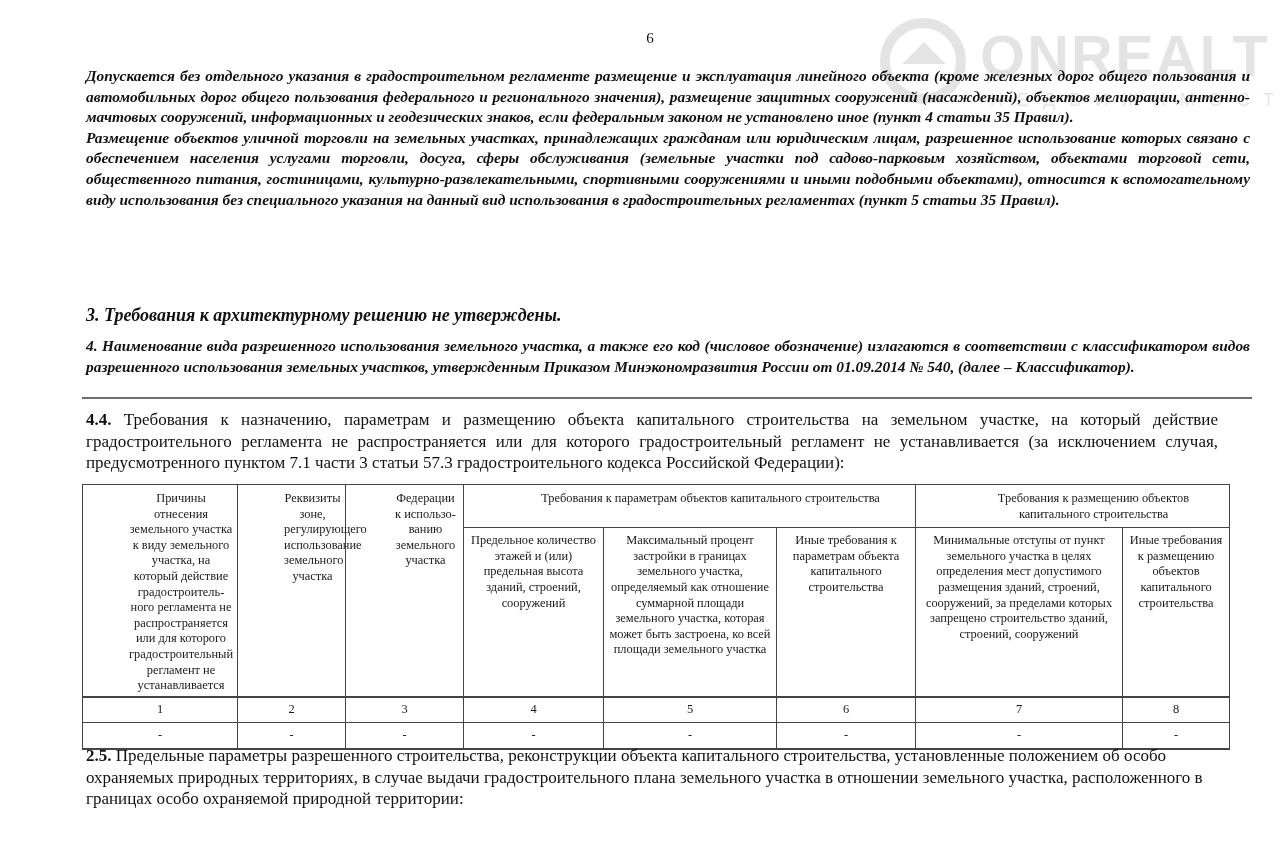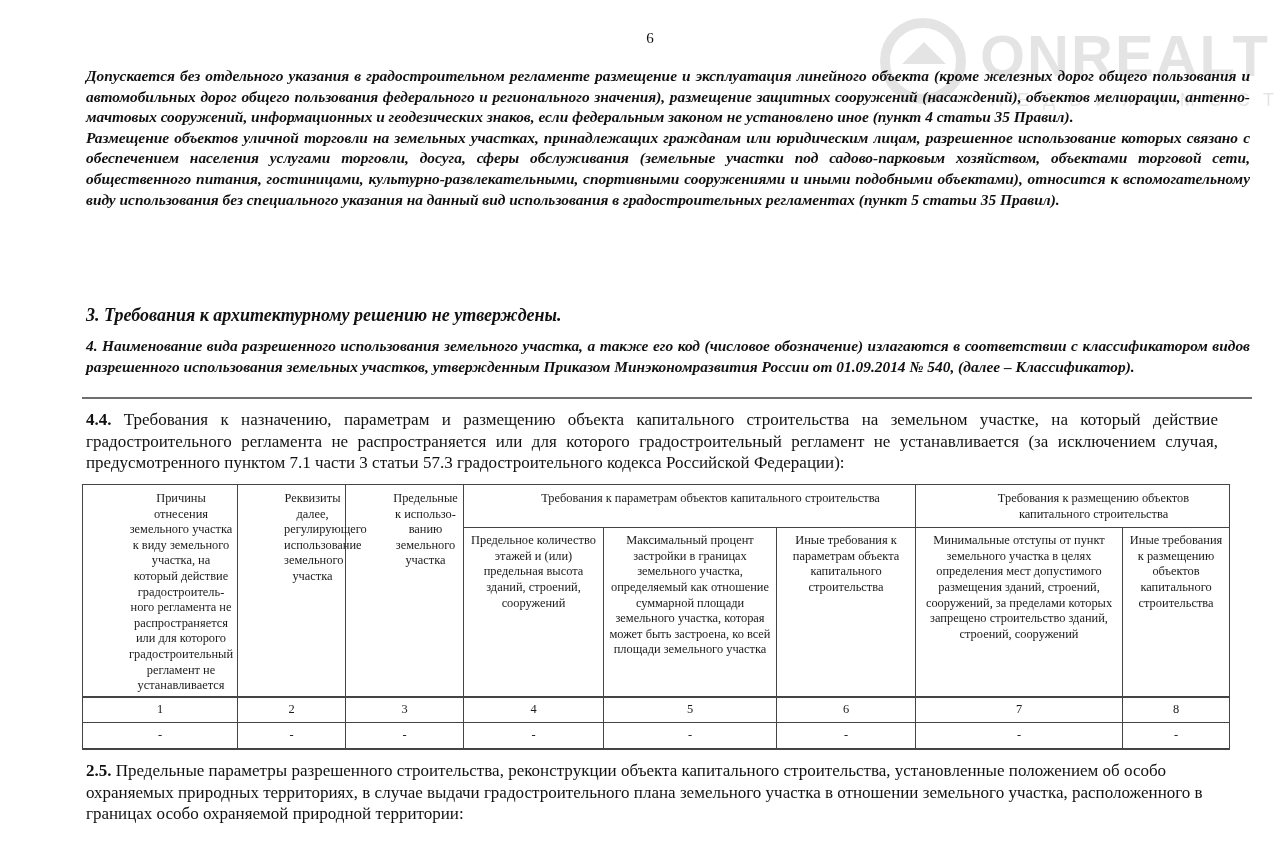--- a/index.html
+++ b/index.html
@@ -112,21 +112,21 @@
     position: absolute;
     left: 86px;
     width: 1132px;
     font-size: 17px;
     line-height: 21.5px;
     text-align: justify;
     text-align-last: left;
   }
   .section b { font-weight: bold; }
   .sec-24 { top: 409px; }
-  .sec-25 { top: 745px; width: 1120px; text-align: left; margin-top: 15px; }
+  .sec-25 { top: 745px; width: 1120px; text-align: left; }
   table.req {
     position: absolute;
     left: 82px;
     top: 484px;
     width: 1147px;
     border-collapse: collapse;
     table-layout: fixed;
     font-size: 12.4px;
     line-height: 15.6px;
     color: #1a1a1a;
@@ -189,22 +189,22 @@
     <col style="width:118px">
     <col style="width:140px">
     <col style="width:173px">
     <col style="width:139px">
     <col style="width:207px">
     <col style="width:107px">
   </colgroup>
   <tbody>
       <tr class="h1">
     <th rowspan="2">Причины отнесения земельного участка к виду земельного участка, на который действие градостроитель-ного регламента не распространяется или для которого градостроительный регламент не устанавливается</th>
-    <th rowspan="2">Реквизиты далее, регулирующего использование земельного участка</th>
-    <th rowspan="2">Предельные к использо-ванию земельного участка</th>
+    <th rowspan="2">Реквизиты зоне, регулирующего использование земельного участка</th>
+    <th rowspan="2">Федерации к использо-ванию земельного участка</th>
     <th colspan="3">Требования к параметрам объектов капитального строительства</th>
     <th colspan="2">Требования к размещению объектов капитального строительства</th>
   </tr>
   <tr class="h2">
     <th>Предельное количество этажей и (или) предельная высота зданий, строений, сооружений</th>
     <th>Максимальный процент застройки в границах земельного участка, определяемый как отношение суммарной площади земельного участка, которая может быть застроена, ко всей площади земельного участка</th>
     <th>Иные требования к параметрам объекта капитального строительства</th>
     <th>Минимальные отступы от пункт земельного участка в целях определения мест допустимого размещения зданий, строений, сооружений, за пределами которых запрещено строительство зданий, строений, сооружений</th>
     <th>Иные требования к размещению объектов капитального строительства</th>
   </tr>

